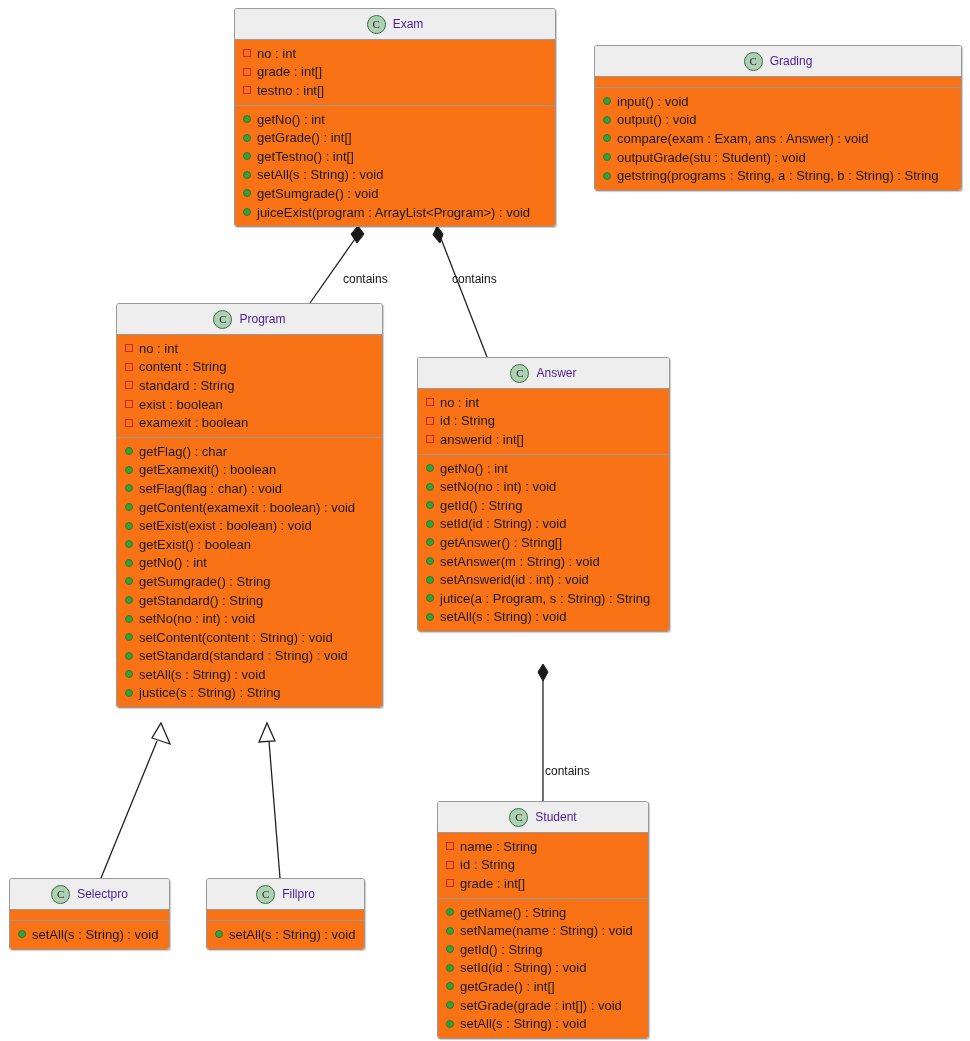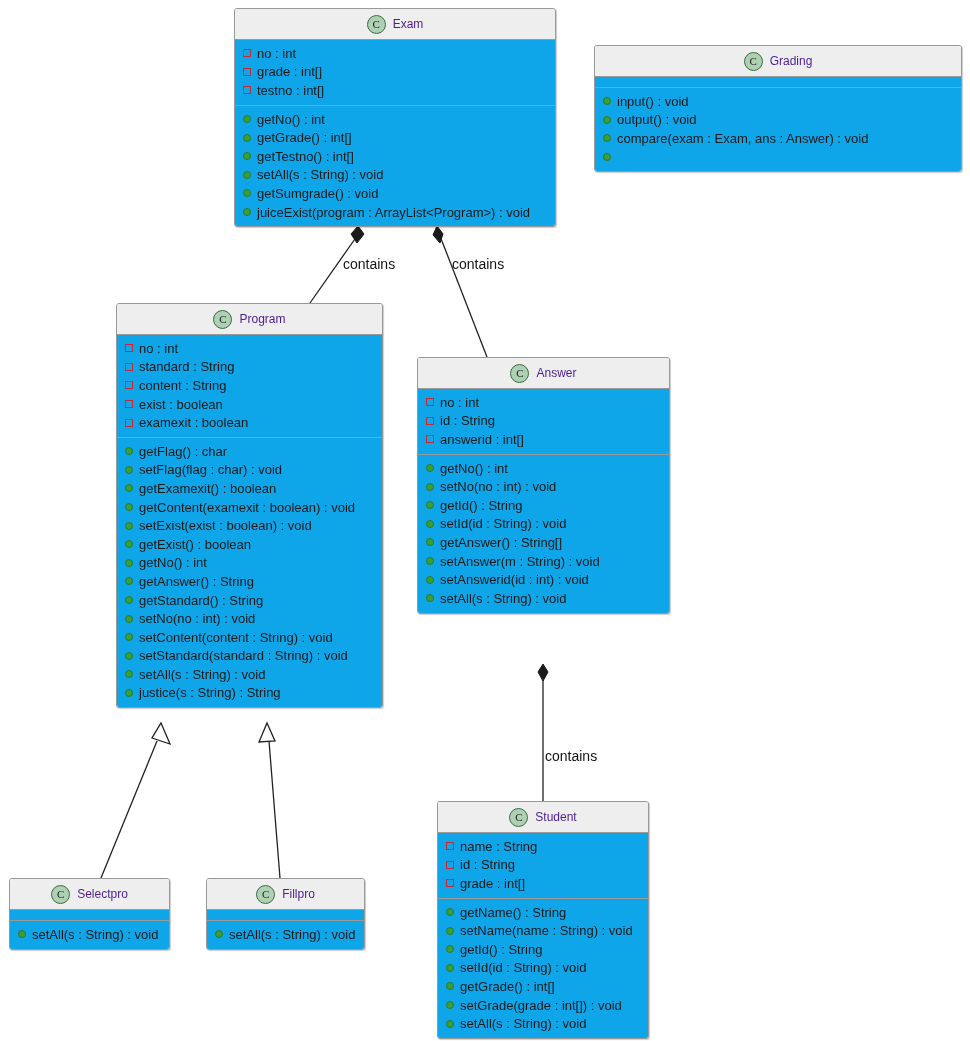--- a/index.html
+++ b/index.html
@@ -61,21 +61,21 @@
     font-family: "Liberation Serif", "DejaVu Serif", serif;
     flex: none;
   }
   .class-name {
     font-size: 12px;
     color: #4c1d95;
     white-space: nowrap;
   }
   .compartment {
     box-sizing: border-box;
-    background: #0ea5e9;
+    background: #f97316;
     padding: 4px 0 5px 0;
   }
   .compartment.attrs {
     border-bottom: 1px solid #999999;
   }
   .compartment.empty {
     padding: 0;
     height: 11px;
   }
   .member {
@@ -104,23 +104,24 @@
     border-radius: 50%;
     background: #38A037;
     border: 1px solid #2a7a2a;
     box-sizing: border-box;
     width: 8px;
     height: 8px;
   }
   .member-text { line-height: 1; }
   .edge-label {
     position: absolute;
-    font-size: 14px;
+    font-size: 12px;
     color: #141414;
     white-space: nowrap;
+    margin-top: 16px;
   }
 </style>
 </head>
 <body>
 
 <div id="diagram-canvas">
 
   <svg id="edge-layer" viewBox="0 0 970 1041" width="970" height="1041" xmlns="http://www.w3.org/2000/svg">
 
     <g>
@@ -214,82 +215,87 @@
           <div class="member">
             <span class="vis public"></span>
             <span class="member-text">output() : void</span>
           </div>
           <div class="member">
             <span class="vis public"></span>
             <span class="member-text">compare(exam : Exam, ans : Answer) : void</span>
           </div>
           <div class="member">
             <span class="vis public"></span>
+            <span class="member-text">outputGrade(stu : Student) : void</span>
+          </div>
+          <div class="member">
+            <span class="vis public"></span>
+            <span class="member-text">getstring(programs : String, a : String, b : String) : String</span>
           </div>
         </div>
       </div>
       <div class="uml-class" style="left: 116px; top: 303px; width: 267px;">
         <div class="class-header">
           <span class="class-icon">C</span>
           <span class="class-name">Program</span>
         </div>
         <div class="compartment attrs">
           <div class="member">
             <span class="vis private"></span>
             <span class="member-text">no : int</span>
           </div>
           <div class="member">
             <span class="vis private"></span>
+            <span class="member-text">content : String</span>
+          </div>
+          <div class="member">
+            <span class="vis private"></span>
             <span class="member-text">standard : String</span>
           </div>
           <div class="member">
             <span class="vis private"></span>
-            <span class="member-text">content : String</span>
-          </div>
-          <div class="member">
-            <span class="vis private"></span>
             <span class="member-text">exist : boolean</span>
           </div>
           <div class="member">
             <span class="vis private"></span>
             <span class="member-text">examexit : boolean</span>
           </div>
         </div>
         <div class="compartment methods">
           <div class="member">
             <span class="vis public"></span>
             <span class="member-text">getFlag() : char</span>
           </div>
           <div class="member">
             <span class="vis public"></span>
+            <span class="member-text">getExamexit() : boolean</span>
+          </div>
+          <div class="member">
+            <span class="vis public"></span>
             <span class="member-text">setFlag(flag : char) : void</span>
           </div>
           <div class="member">
             <span class="vis public"></span>
-            <span class="member-text">getExamexit() : boolean</span>
-          </div>
-          <div class="member">
-            <span class="vis public"></span>
             <span class="member-text">getContent(examexit : boolean) : void</span>
           </div>
           <div class="member">
             <span class="vis public"></span>
             <span class="member-text">setExist(exist : boolean) : void</span>
           </div>
           <div class="member">
             <span class="vis public"></span>
             <span class="member-text">getExist() : boolean</span>
           </div>
           <div class="member">
             <span class="vis public"></span>
             <span class="member-text">getNo() : int</span>
           </div>
           <div class="member">
             <span class="vis public"></span>
-            <span class="member-text">getAnswer() : String</span>
+            <span class="member-text">getSumgrade() : String</span>
           </div>
           <div class="member">
             <span class="vis public"></span>
             <span class="member-text">getStandard() : String</span>
           </div>
           <div class="member">
             <span class="vis public"></span>
             <span class="member-text">setNo(no : int) : void</span>
           </div>
           <div class="member">
@@ -350,20 +356,24 @@
             <span class="vis public"></span>
             <span class="member-text">getAnswer() : String[]</span>
           </div>
           <div class="member">
             <span class="vis public"></span>
             <span class="member-text">setAnswer(m : String) : void</span>
           </div>
           <div class="member">
             <span class="vis public"></span>
             <span class="member-text">setAnswerid(id : int) : void</span>
+          </div>
+          <div class="member">
+            <span class="vis public"></span>
+            <span class="member-text">jutice(a : Program, s : String) : String</span>
           </div>
           <div class="member">
             <span class="vis public"></span>
             <span class="member-text">setAll(s : String) : void</span>
           </div>
         </div>
       </div>
       <div class="uml-class" style="left: 437px; top: 801px; width: 212px;">
         <div class="class-header">
           <span class="class-icon">C</span>

